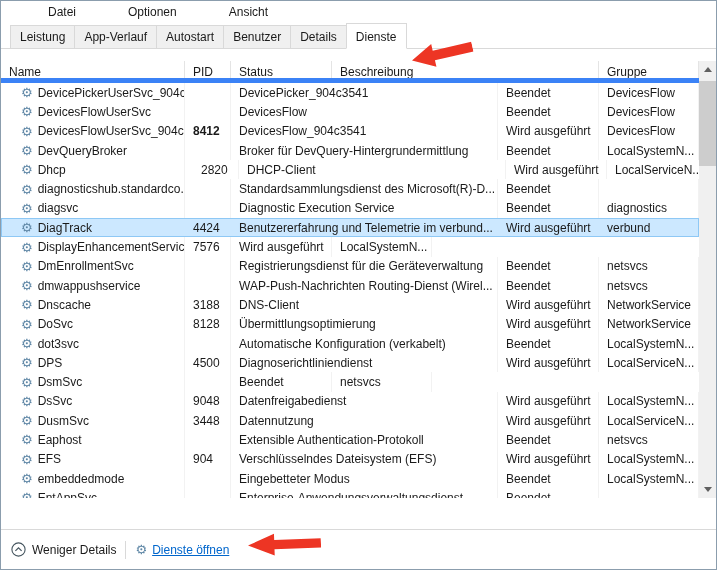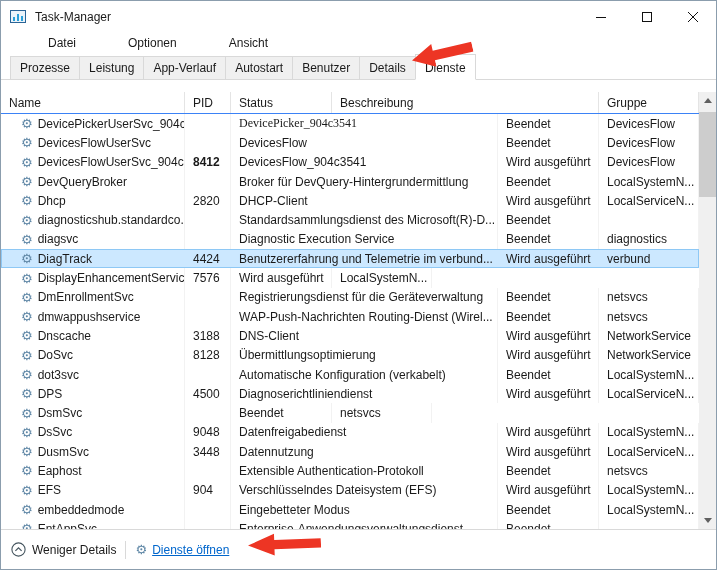--- a/index.html
+++ b/index.html
@@ -22,21 +22,21 @@
 
   
   .tabstrip{position:relative;height:26px;padding-left:9px;display:flex;align-items:flex-end;}
   .tabstrip::after{content:'';position:absolute;left:0;right:0;bottom:0;height:1px;background:#d9d9d9;z-index:1;}
   .tab{position:relative;padding:4px 9px 4px;background:#f0f0f0;border:1px solid #d9d9d9;margin-right:-1px;white-space:nowrap;z-index:0;}
   .tab.active{background:#fff;border-bottom-color:#fff;padding-top:6px;z-index:2;}
   .gap{height:12px;}
 
   
   .table-area{position:relative;height:437px;overflow:hidden;}
-  .thead{display:flex;height:22px;box-sizing:border-box;border-bottom:1px solid #3b82f6;width:698px;}
+  .thead{display:flex;height:22px;box-sizing:border-box;border-bottom:5px solid #3b82f6;width:698px;}
   .hcell{box-sizing:border-box;padding:4px 6px 0 8px;border-right:1px solid #e4e4e4;white-space:nowrap;overflow:hidden;color:#1a1a1a;flex:0 0 auto;}
   .tbody{height:415px;overflow:hidden;width:698px;}
   .trow{display:flex;height:19.3px;}
   .cell{box-sizing:border-box;padding:0 6px 0 8px;white-space:nowrap;overflow:hidden;border-right:1px solid #f2f2f2;height:100%;display:flex;align-items:center;flex:0 0 auto;}
   .cell.name{padding-left:20px;}
   .gear{font-family:"DejaVu Sans",sans-serif;font-size:13px;line-height:1;color:var(--gear);margin-right:5px;}
   .trow.selected{background:var(--sel-bg);box-shadow:inset 0 0 0 1px var(--sel-border);}
   .trow.selected .cell{border-right-color:transparent;}
 
   
@@ -58,55 +58,28 @@
   
   .arrow{position:absolute;z-index:10;}
   .arrow1{left:411px;top:46px;width:62px;height:27px;transform:rotate(-13deg);transform-origin:0 50%;}
   .arrow2{left:247px;top:532px;width:73px;height:25px;transform:rotate(-2deg);transform-origin:0 50%;}
 </style>
 </head>
 <body>
 
 <div class="window">
 
-  <div class="titlebar">
-    <svg class="app-icon" viewBox="0 0 16 16">
-      <rect x="0.5" y="1.5" width="15" height="12" fill="#eaf3fa" stroke="#2a6496"></rect>
-      <rect x="3" y="8" width="2" height="4" fill="#2a9fd8"></rect>
-      <rect x="7" y="5" width="2" height="7" fill="#2a9fd8"></rect>
-      <rect x="11" y="7" width="2" height="5" fill="#2a9fd8"></rect>
-    </svg>
-    <span class="title">Task-Manager</span>
-    <div class="win-controls">
-      <div class="win-btn">
-        <svg width="10" height="10">
-            <line x1="0" y1="5.5" x2="10" y2="5.5" stroke="#111" stroke-width="1"></line>
-          </svg>
-      </div>
-      <div class="win-btn">
-        <svg width="10" height="10">
-            <rect x="0.5" y="0.5" width="9" height="9" fill="none" stroke="#111" stroke-width="1"></rect>
-          </svg>
-      </div>
-      <div class="win-btn">
-        <svg width="10" height="10">
-            <path d="M0 0 L10 10 M10 0 L0 10" stroke="#111" stroke-width="1"></path>
-          </svg>
-      </div>
-    </div>
-  </div>
 
   <div class="menubar">
       <span class="menu-item">Datei</span>
       <span class="menu-item">Optionen</span>
       <span class="menu-item">Ansicht</span>
     </div>
 
   <div class="tabstrip">
-      <span class="tab">Prozesse</span>
       <span class="tab">Leistung</span>
       <span class="tab">App-Verlauf</span>
       <span class="tab">Autostart</span>
       <span class="tab">Benutzer</span>
       <span class="tab">Details</span>
       <span class="tab active">Dienste</span>
     </div>
 
   <div class="gap"></div>
 
@@ -118,21 +91,21 @@
         <div class="hcell" style="width: 267px;">Beschreibung</div>
         <div class="hcell" style="width: 100px;">Gruppe</div>
       </div>
     <div class="tbody">
         <div class="trow">
           <div class="cell name" style="width: 184px;">
             <span class="gear">⚙</span>
             <span>DevicePickerUserSvc_904c3...</span>
           </div>
           <div class="cell pid" style="width: 46px;"></div>
-          <div class="cell description" style="width: 267px; font-family: Liberation Serif, serif;">DevicePicker_904c3541</div>
+          <div class="cell description" style="width: 267px;">DevicePicker_904c3541</div>
           <div class="cell status" style="width: 101px;">Beendet</div>
           <div class="cell group" style="width: 100px;">DevicesFlow</div>
         </div>
         <div class="trow">
           <div class="cell name" style="width: 184px;">
             <span class="gear">⚙</span>
             <span>DevicesFlowUserSvc</span>
           </div>
           <div class="cell pid" style="width: 46px;"></div>
           <div class="cell description" style="width: 267px;">DevicesFlow</div>
@@ -157,21 +130,21 @@
           <div class="cell pid" style="width: 46px;"></div>
           <div class="cell description" style="width: 267px;">Broker für DevQuery-Hintergrundermittlung</div>
           <div class="cell status" style="width: 101px;">Beendet</div>
           <div class="cell group" style="width: 100px;">LocalSystemN...</div>
         </div>
         <div class="trow">
           <div class="cell name" style="width: 184px;">
             <span class="gear">⚙</span>
             <span>Dhcp</span>
           </div>
-          <div class="cell pid" style="width: 46px;">2820</div>
+          <div class="cell pid" style="width: 46px; margin-left: 8px;">2820</div>
           <div class="cell description" style="width: 267px;">DHCP-Client</div>
           <div class="cell status" style="width: 101px;">Wird ausgeführt</div>
           <div class="cell group" style="width: 100px;">LocalServiceN...</div>
         </div>
         <div class="trow">
           <div class="cell name" style="width: 184px;">
             <span class="gear">⚙</span>
             <span>diagnosticshub.standardco...</span>
           </div>
           <div class="cell pid" style="width: 46px;"></div>

